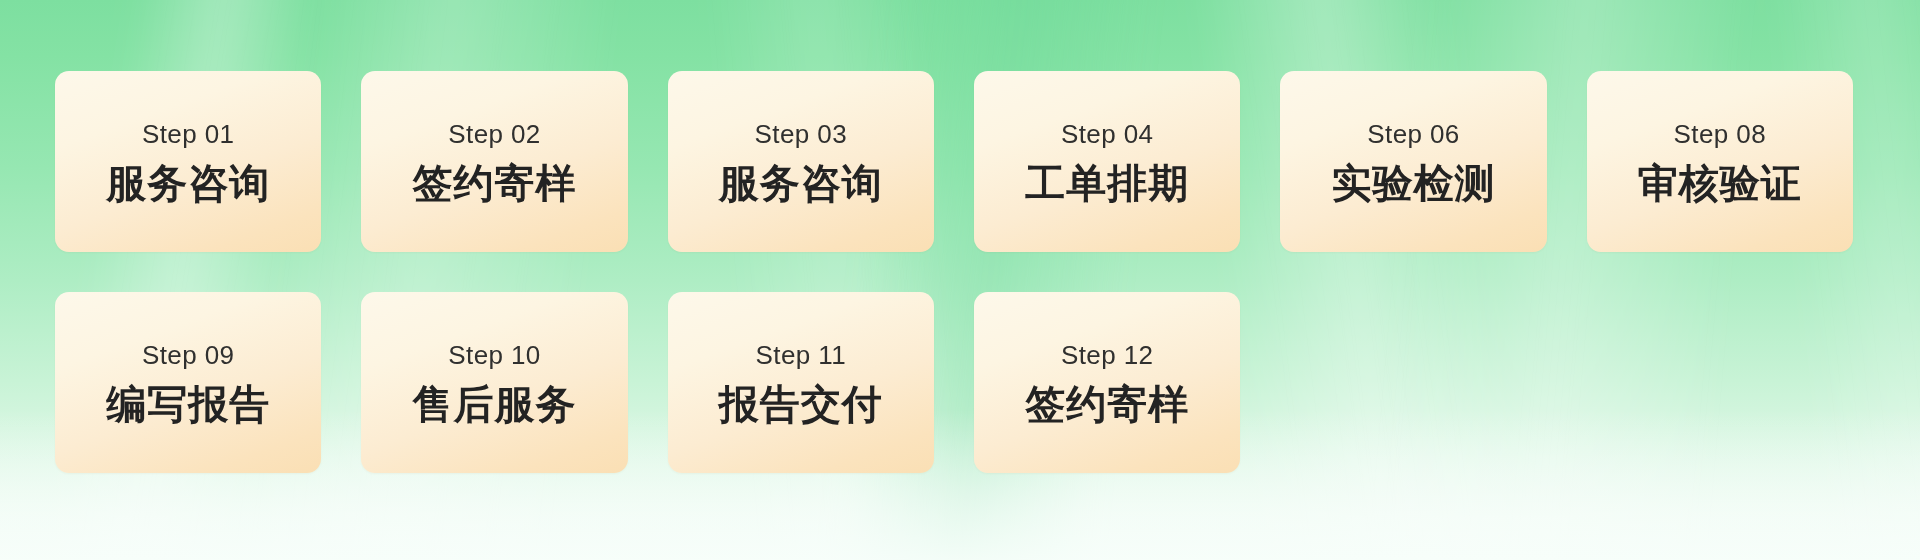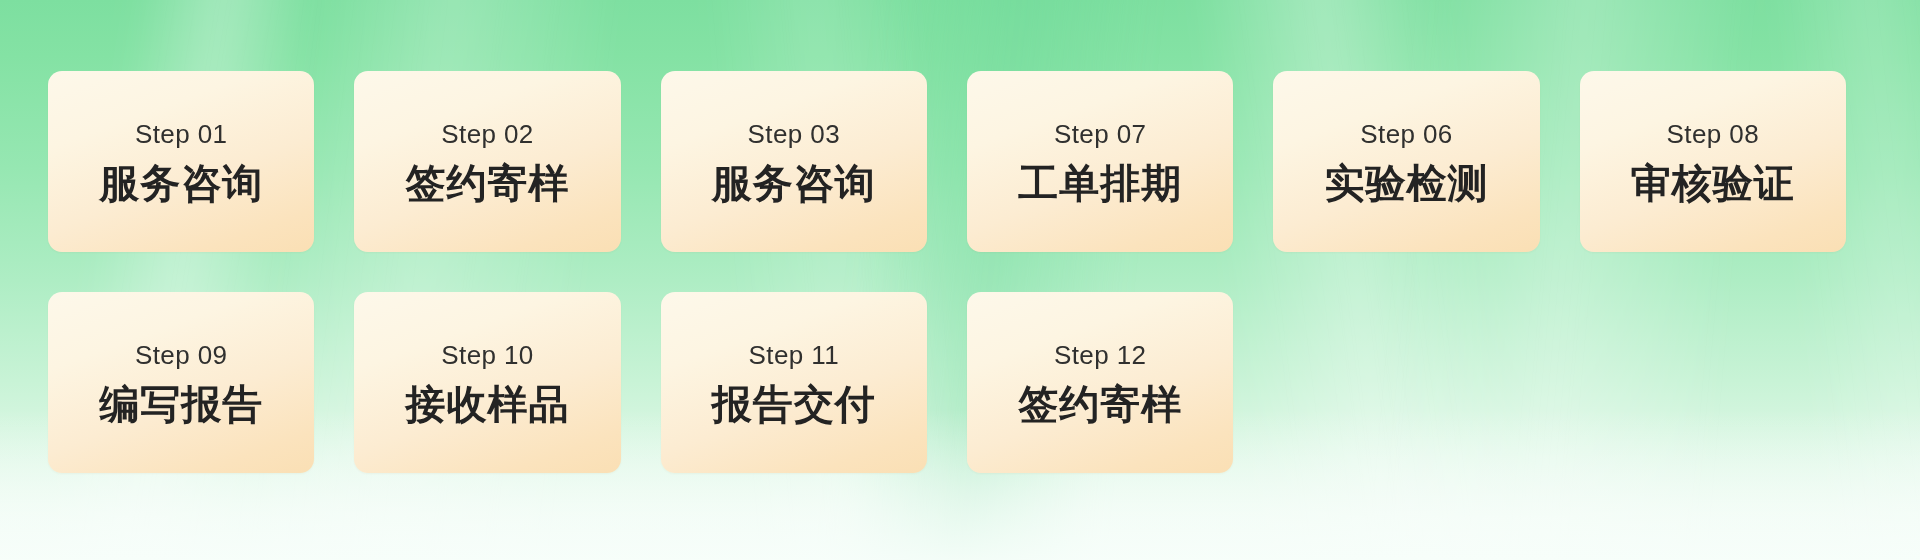--- a/index.html
+++ b/index.html
@@ -82,21 +82,21 @@
   .glow-bottom {
     position: absolute;
     left: 0; right: 0; bottom: 0;
     height: 150px;
     background: linear-gradient(180deg, rgba(244,253,248,0) 0%, rgba(246,253,249,.55) 55%, rgba(247,254,250,.9) 100%);
     pointer-events: none;
   }
 
   .grid {
     position: absolute;
-    left: 48px;
+    left: 55px;
     top: 71px;
     width: 1798px;
     display: grid;
     grid-template-columns: repeat(6, 1fr);
     grid-auto-rows: 181px;
     column-gap: 22px;
     row-gap: 51px;
     gap: 40px;
   }
 
@@ -166,21 +166,21 @@
       <div class="step-no">Step 02</div>
       <div class="step-label">签约寄样</div>
     </div>
 
     <div class="card">
       <div class="step-no">Step 03</div>
       <div class="step-label">服务咨询</div>
     </div>
 
     <div class="card">
-      <div class="step-no">Step 07</div>
+      <div class="step-no">Step 04</div>
       <div class="step-label">工单排期</div>
     </div>
 
 
     <div class="card">
       <div class="step-no">Step 06</div>
       <div class="step-label">实验检测</div>
     </div>
 
 
@@ -189,21 +189,21 @@
       <div class="step-label">审核验证</div>
     </div>
 
     <div class="card">
       <div class="step-no">Step 09</div>
       <div class="step-label">编写报告</div>
     </div>
 
     <div class="card">
       <div class="step-no">Step 10</div>
-      <div class="step-label">接收样品</div>
+      <div class="step-label">售后服务</div>
     </div>
 
     <div class="card">
       <div class="step-no">Step 11</div>
       <div class="step-label">报告交付</div>
     </div>
 
     <div class="card">
       <div class="step-no">Step 12</div>
       <div class="step-label">签约寄样</div>

